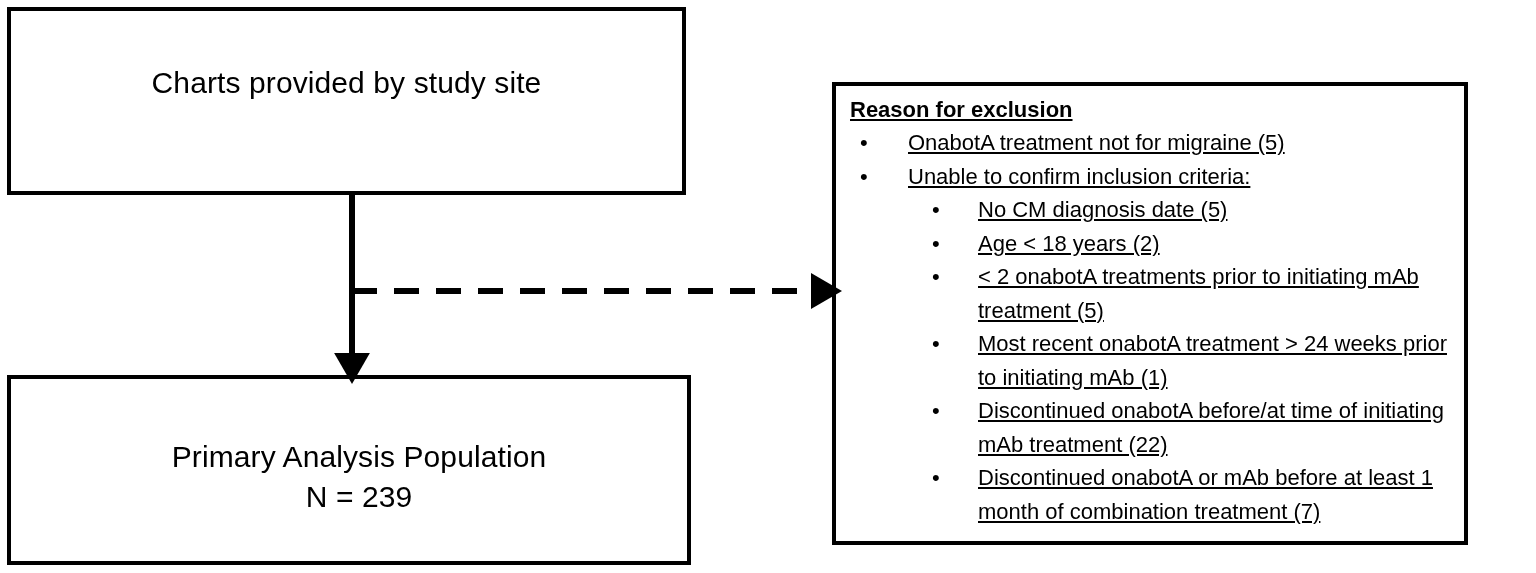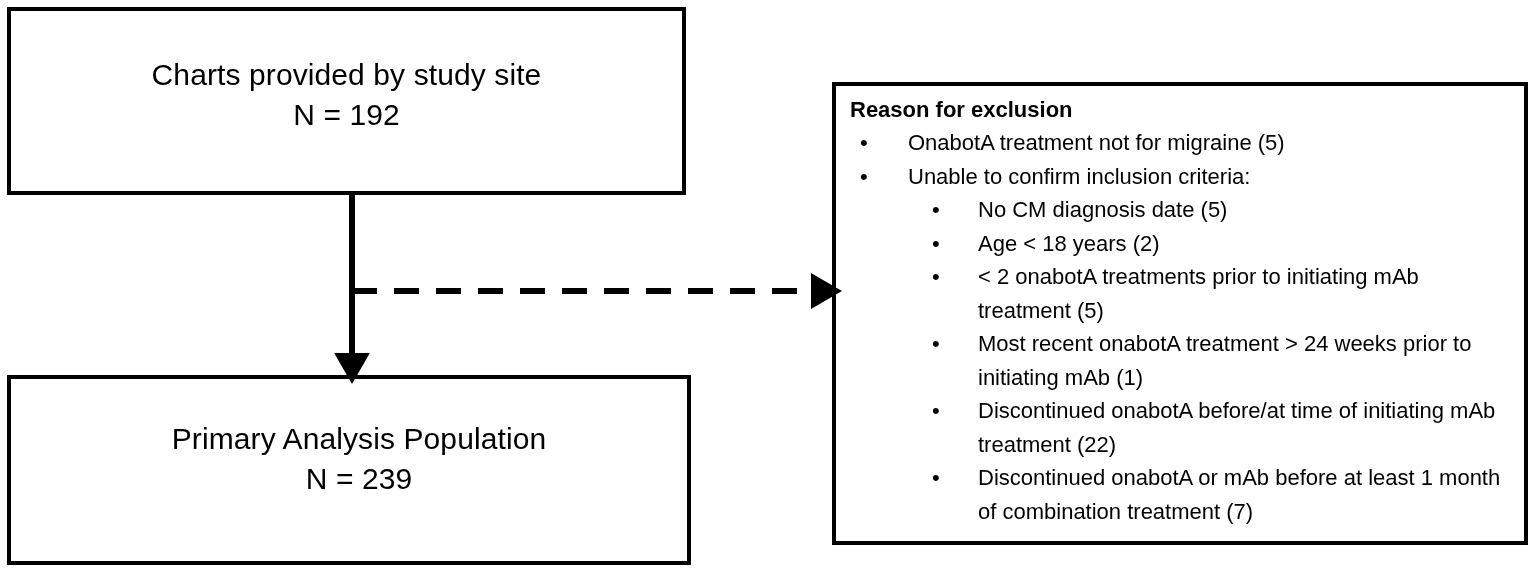--- a/index.html
+++ b/index.html
@@ -48,35 +48,36 @@
 
   .node-text {
     position: absolute;
     left: 0;
     right: 0;
     text-align: center;
     font-size: 30px;
     line-height: 40px;
     letter-spacing: 0.1px;
   }
-  #node-charts .node-text { top: 44px; }
-  #node-primary .node-text { top: 40px; padding-left: 20px; }
+  #node-charts .node-text { top: 52px; }
+  #node-primary .node-text { top: 58px; padding-left: 20px; }
 
   .node-line {
     display: block;
     white-space: nowrap;
   }
 
   
   #node-exclusion {
     left: 832px;
     top: 82px;
-    width: 696px;
+    width: 636px;
     height: 463px;
     padding: 8px 10px 6px 12px;
+    text-decoration: underline;
   }
 
   #exclusion-title {
     font-size: 22px;
     line-height: 31px;
     font-weight: bold;
     margin: 0 0 1px 2px;
     white-space: nowrap;
   }
 
@@ -124,21 +125,20 @@
   }
 </style>
 </head>
 <body>
 
 <div id="flowchart">
 
   <div class="node-box" id="node-charts">
     <div class="node-text">
       <span class="node-line">Charts provided by study site</span>
-      <span class="node-line">N = 192</span>
     </div>
   </div>
 
   <div class="node-box" id="node-primary">
     <div class="node-text">
       <span class="node-line">Primary Analysis Population</span>
       <span class="node-line">N = 239</span>
     </div>
   </div>
 

